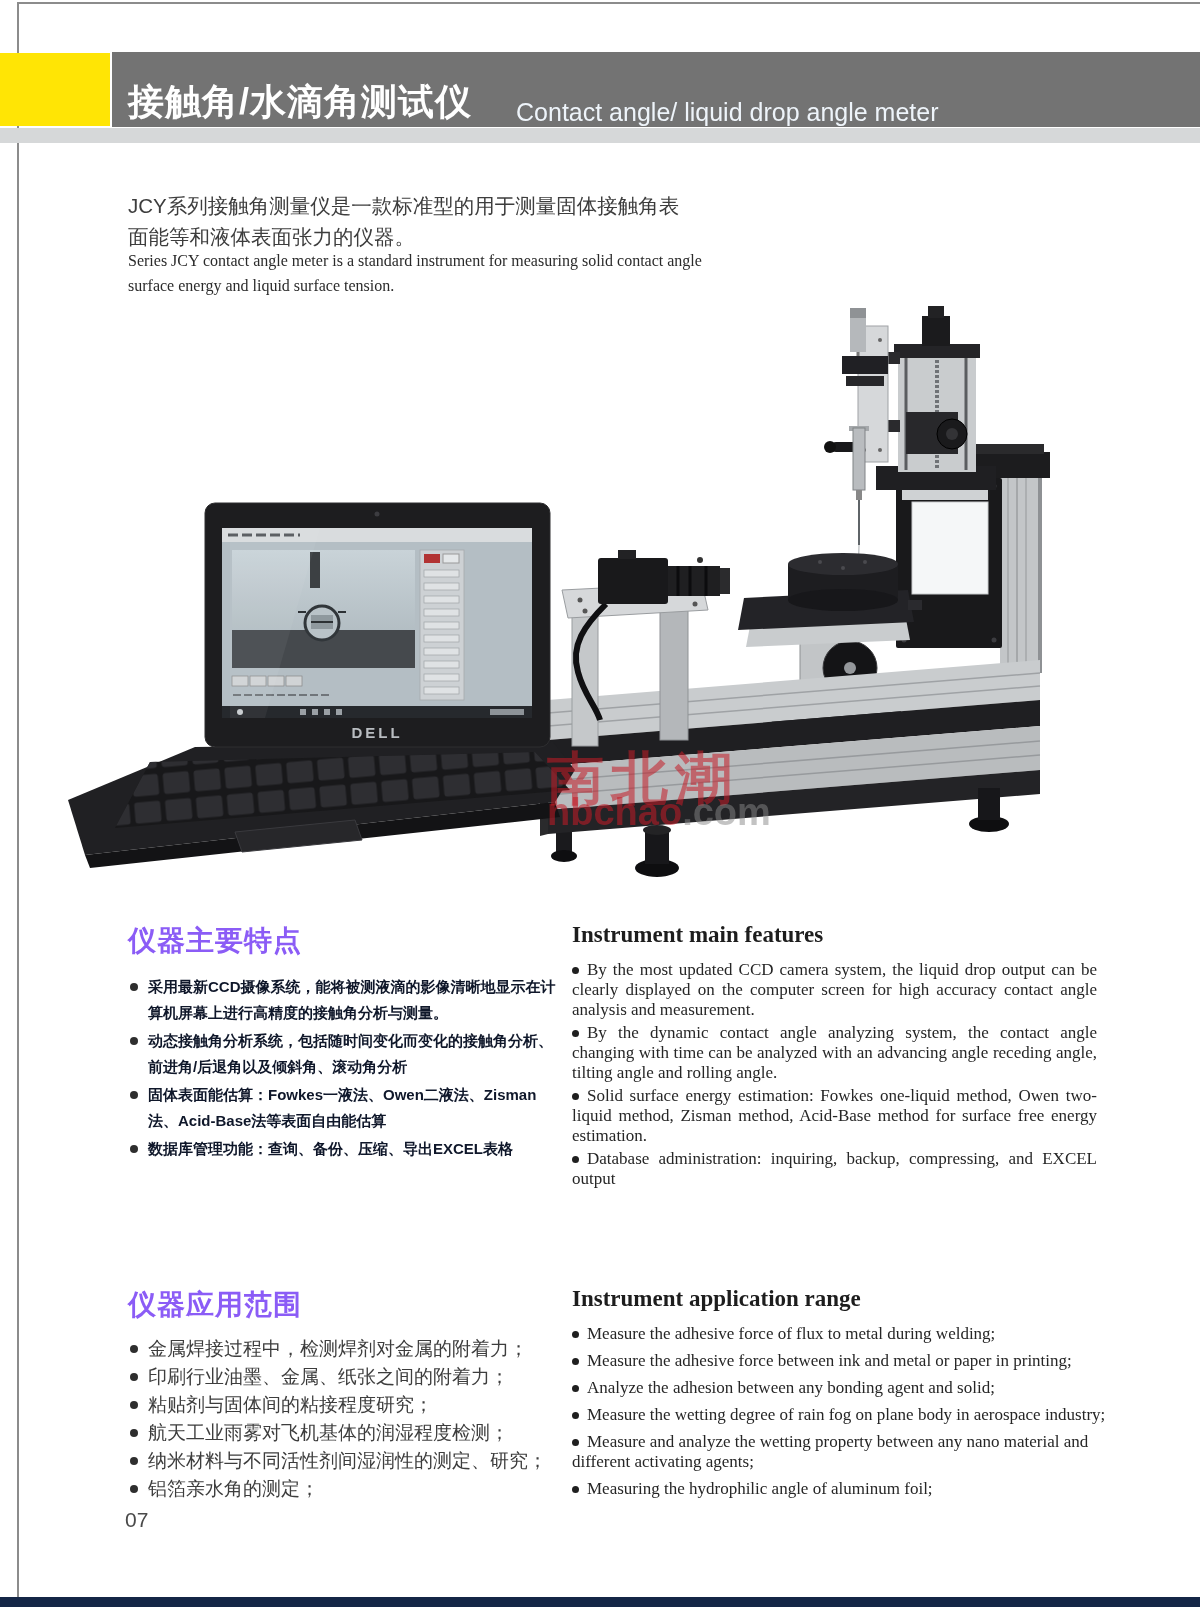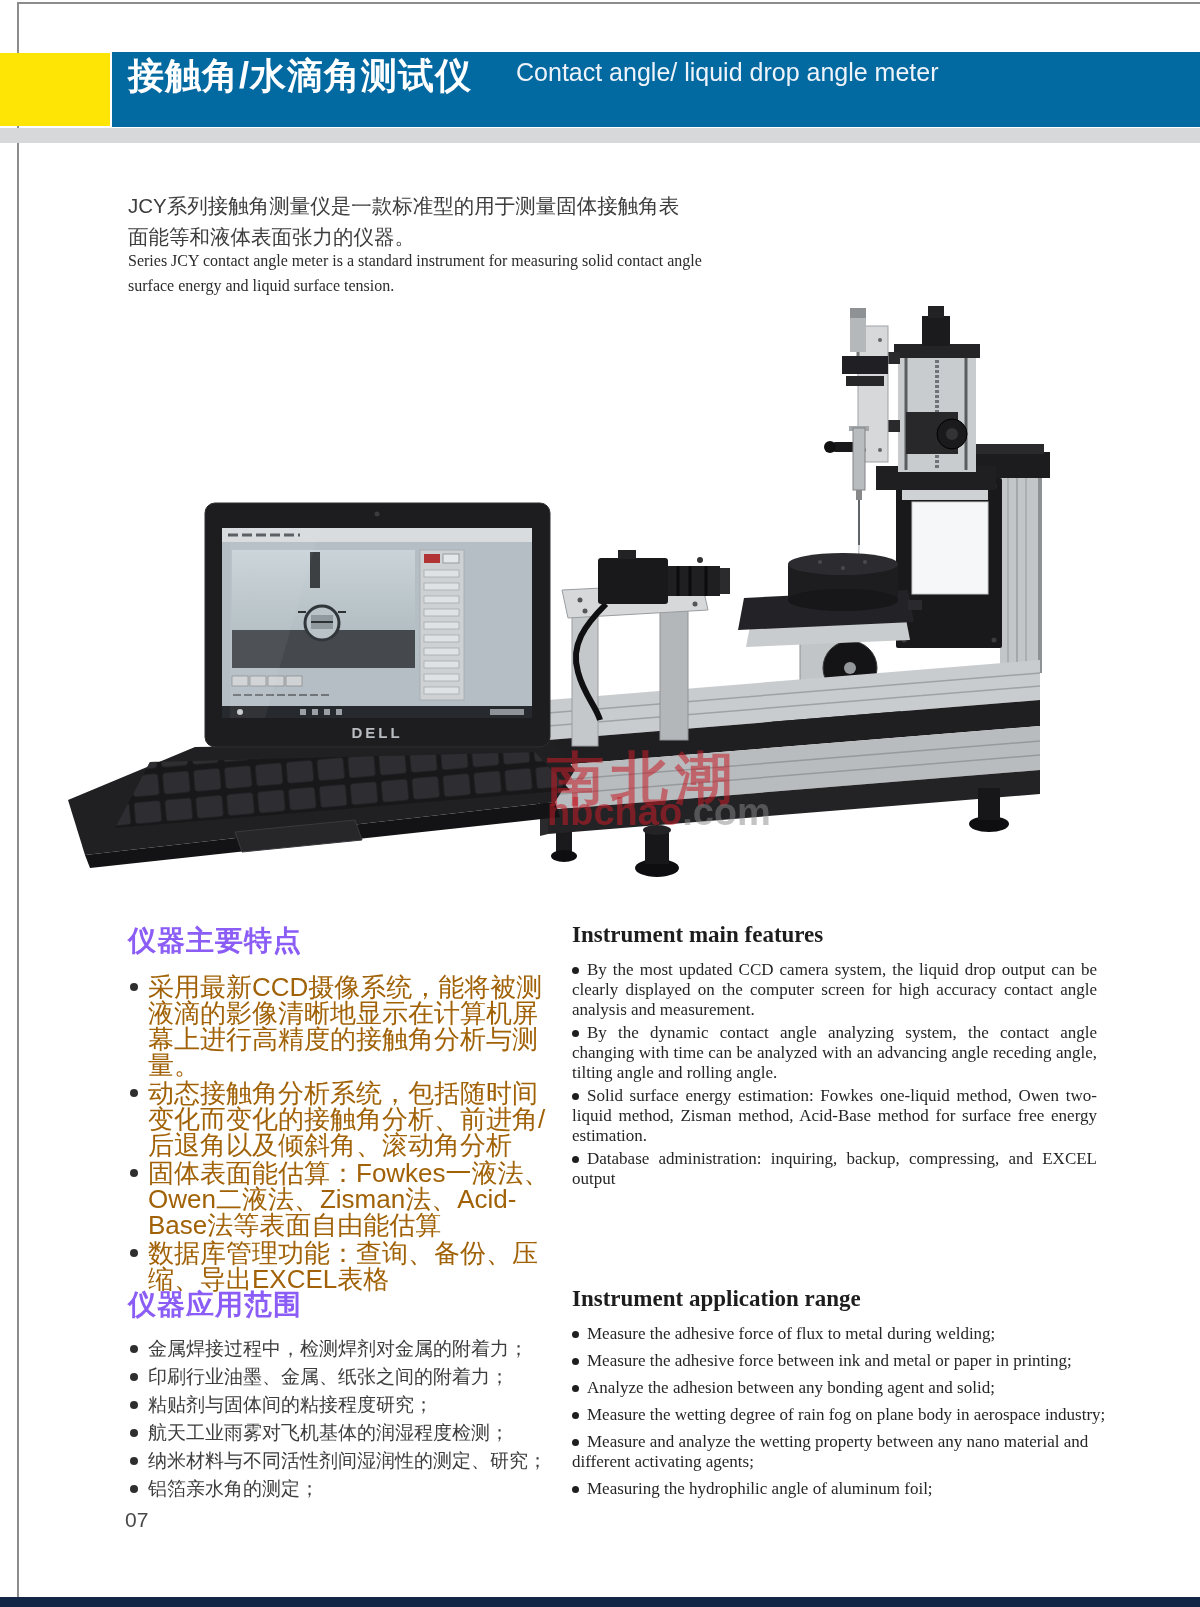--- a/index.html
+++ b/index.html
@@ -3,22 +3,22 @@
 <meta charset="utf-8">
 <style>
   html,body{margin:0;padding:0;background:#ffffff;}
   .page{position:relative;width:1200px;height:1607px;background:#fff;overflow:hidden;
         font-family:"Liberation Sans",sans-serif;}
   
   .border-left{position:absolute;left:17px;top:2px;width:2px;height:1598px;background:#8c8c8c;}
   .border-top{position:absolute;left:17px;top:2px;width:1183px;height:2px;background:#8c8c8c;}
   
   .yellow-block{position:absolute;left:0;top:53px;width:110px;height:73px;background:#ffe505;}
-  .blue-banner{position:absolute;left:112px;top:52px;width:1088px;height:75px;background:#0369a1;
-               display:flex;align-items:flex-start;padding-left:16px;box-sizing:border-box;}
+  .blue-banner{position:absolute;left:112px;top:52px;width:1088px;height:75px;background:#737373;
+               display:flex;align-items:flex-end;padding-left:16px;box-sizing:border-box;}
   .title-zh{color:#ffffff;font-size:36px;font-weight:700;letter-spacing:1px;margin-right:44px;white-space:nowrap;}
   .title-en{color:#eef4fa;font-size:25px;font-weight:400;white-space:nowrap;padding-top:6px;}
   .gray-strip{position:absolute;left:0;top:128px;width:1200px;height:15px;background:#d6d8d9;}
   
   .intro-zh{position:absolute;left:128px;top:190px;width:565px;margin:0;
             font-size:20.5px;line-height:31px;color:#3d3d3d;}
   .intro-en{position:absolute;left:128px;top:248px;width:620px;margin:0;
             font-family:"Liberation Serif",serif;font-size:16px;line-height:25px;color:#2b2b2b;}
   
   .product-photo{position:absolute;left:65px;top:295px;width:1075px;height:585px;margin:0;}
@@ -27,21 +27,21 @@
          color:rgba(197,28,38,0.55);font-family:"Liberation Serif",serif;}
   .wm-url{font-size:38px;font-weight:800;margin-top:-14px;line-height:1;letter-spacing:0;}
   .wm-url .red{color:rgba(197,28,38,0.55);}
   .wm-url .gray{color:rgba(135,135,135,0.5);}
   
   .col{position:absolute;}
   .h-zh{font-size:28px;font-weight:700;color:#8b5cf6;margin:0 0 14px 0;letter-spacing:1px;}
   .h-en{font-family:"Liberation Serif",serif;font-size:23px;font-weight:700;color:#1d1d1d;margin:0 0 12px 0;}
   .b-zh{display:flex;margin-bottom:2px;}
   .b-zh .dot{width:8px;height:8px;border-radius:50%;background:#2e2e2e;margin:9px 10px 0 2px;flex:none;}
-  .b-zh .txt{font-size:26px;line-height:26px;color:#a16207;}
+  .b-zh .txt{font-size:15px;line-height:26px;color:#0f172a;font-weight:bold;}
   .app-zh{display:flex;margin-bottom:6px;}
   .app-zh .dot{width:8px;height:8px;border-radius:50%;background:#2e2e2e;margin:7px 10px 0 2px;flex:none;}
   .app-zh .txt{font-size:19px;line-height:22px;color:#3d3d3d;}
   .b-en{font-family:"Liberation Serif",serif;font-size:17px;line-height:20px;color:#262626;
         text-align:justify;margin-bottom:3px;}
   .b-en .dot{display:inline-block;width:7px;height:7px;border-radius:50%;background:#1f1f1f;
              margin-right:8px;vertical-align:1px;}
   .app-en{font-family:"Liberation Serif",serif;font-size:17px;line-height:20px;color:#262626;
           text-align:left;margin-bottom:7px;}
   .app-en .dot{display:inline-block;width:7px;height:7px;border-radius:50%;background:#1f1f1f;

